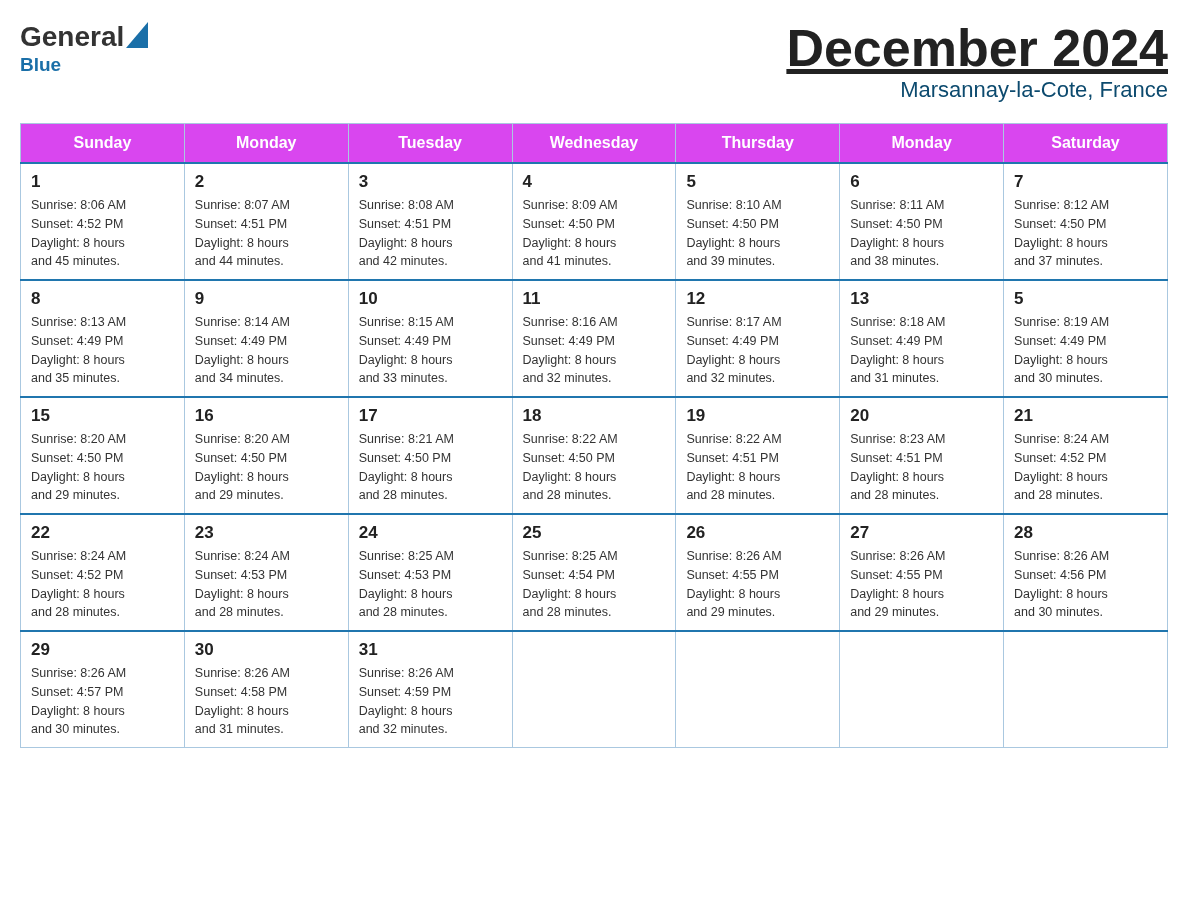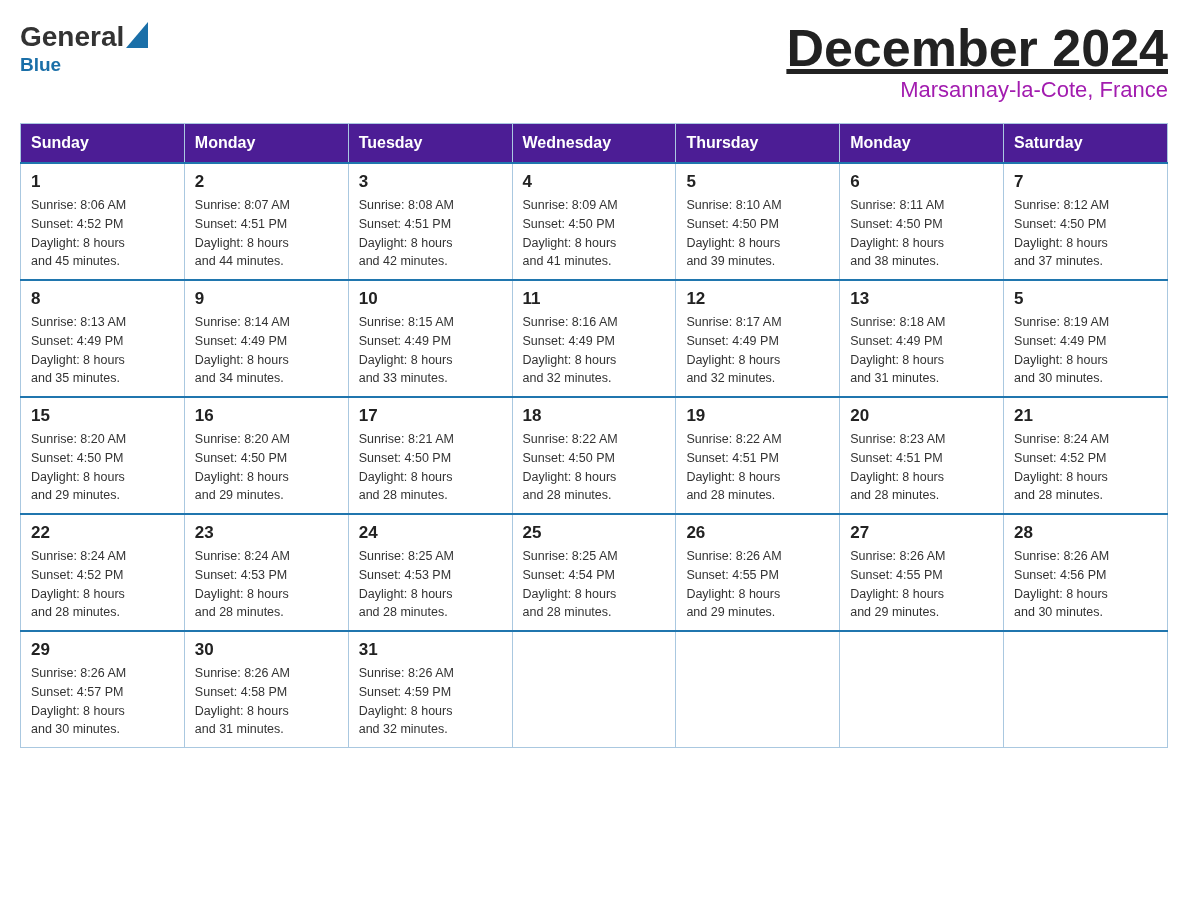--- a/index.html
+++ b/index.html
@@ -44,34 +44,34 @@
     }
     .month-title {
       font-size: 52px;
       font-weight: bold;
       color: #222;
       line-height: 1.1;
       text-decoration: underline;
     }
     .location {
       font-size: 22px;
-      color: #a21caf;
+      color: #0c4a6e;
     }
     .calendar {
       width: 100%;
       border-collapse: collapse;
       border: 1px solid #aac8e0;
     }
     .calendar th {
-      background-color: #4c1d95;
+      background-color: #d946ef;
       color: white;
       font-size: 16px;
       font-weight: bold;
       padding: 10px 10px;
-      text-align: left;
+      text-align: center;
       border: 1px solid #aac8e0;
     }
     .calendar td {
       vertical-align: top;
       border: 1px solid #aac8e0;
       padding: 8px 10px;
       width: 14.28%;
       min-height: 100px;
     }
     .day-number {

